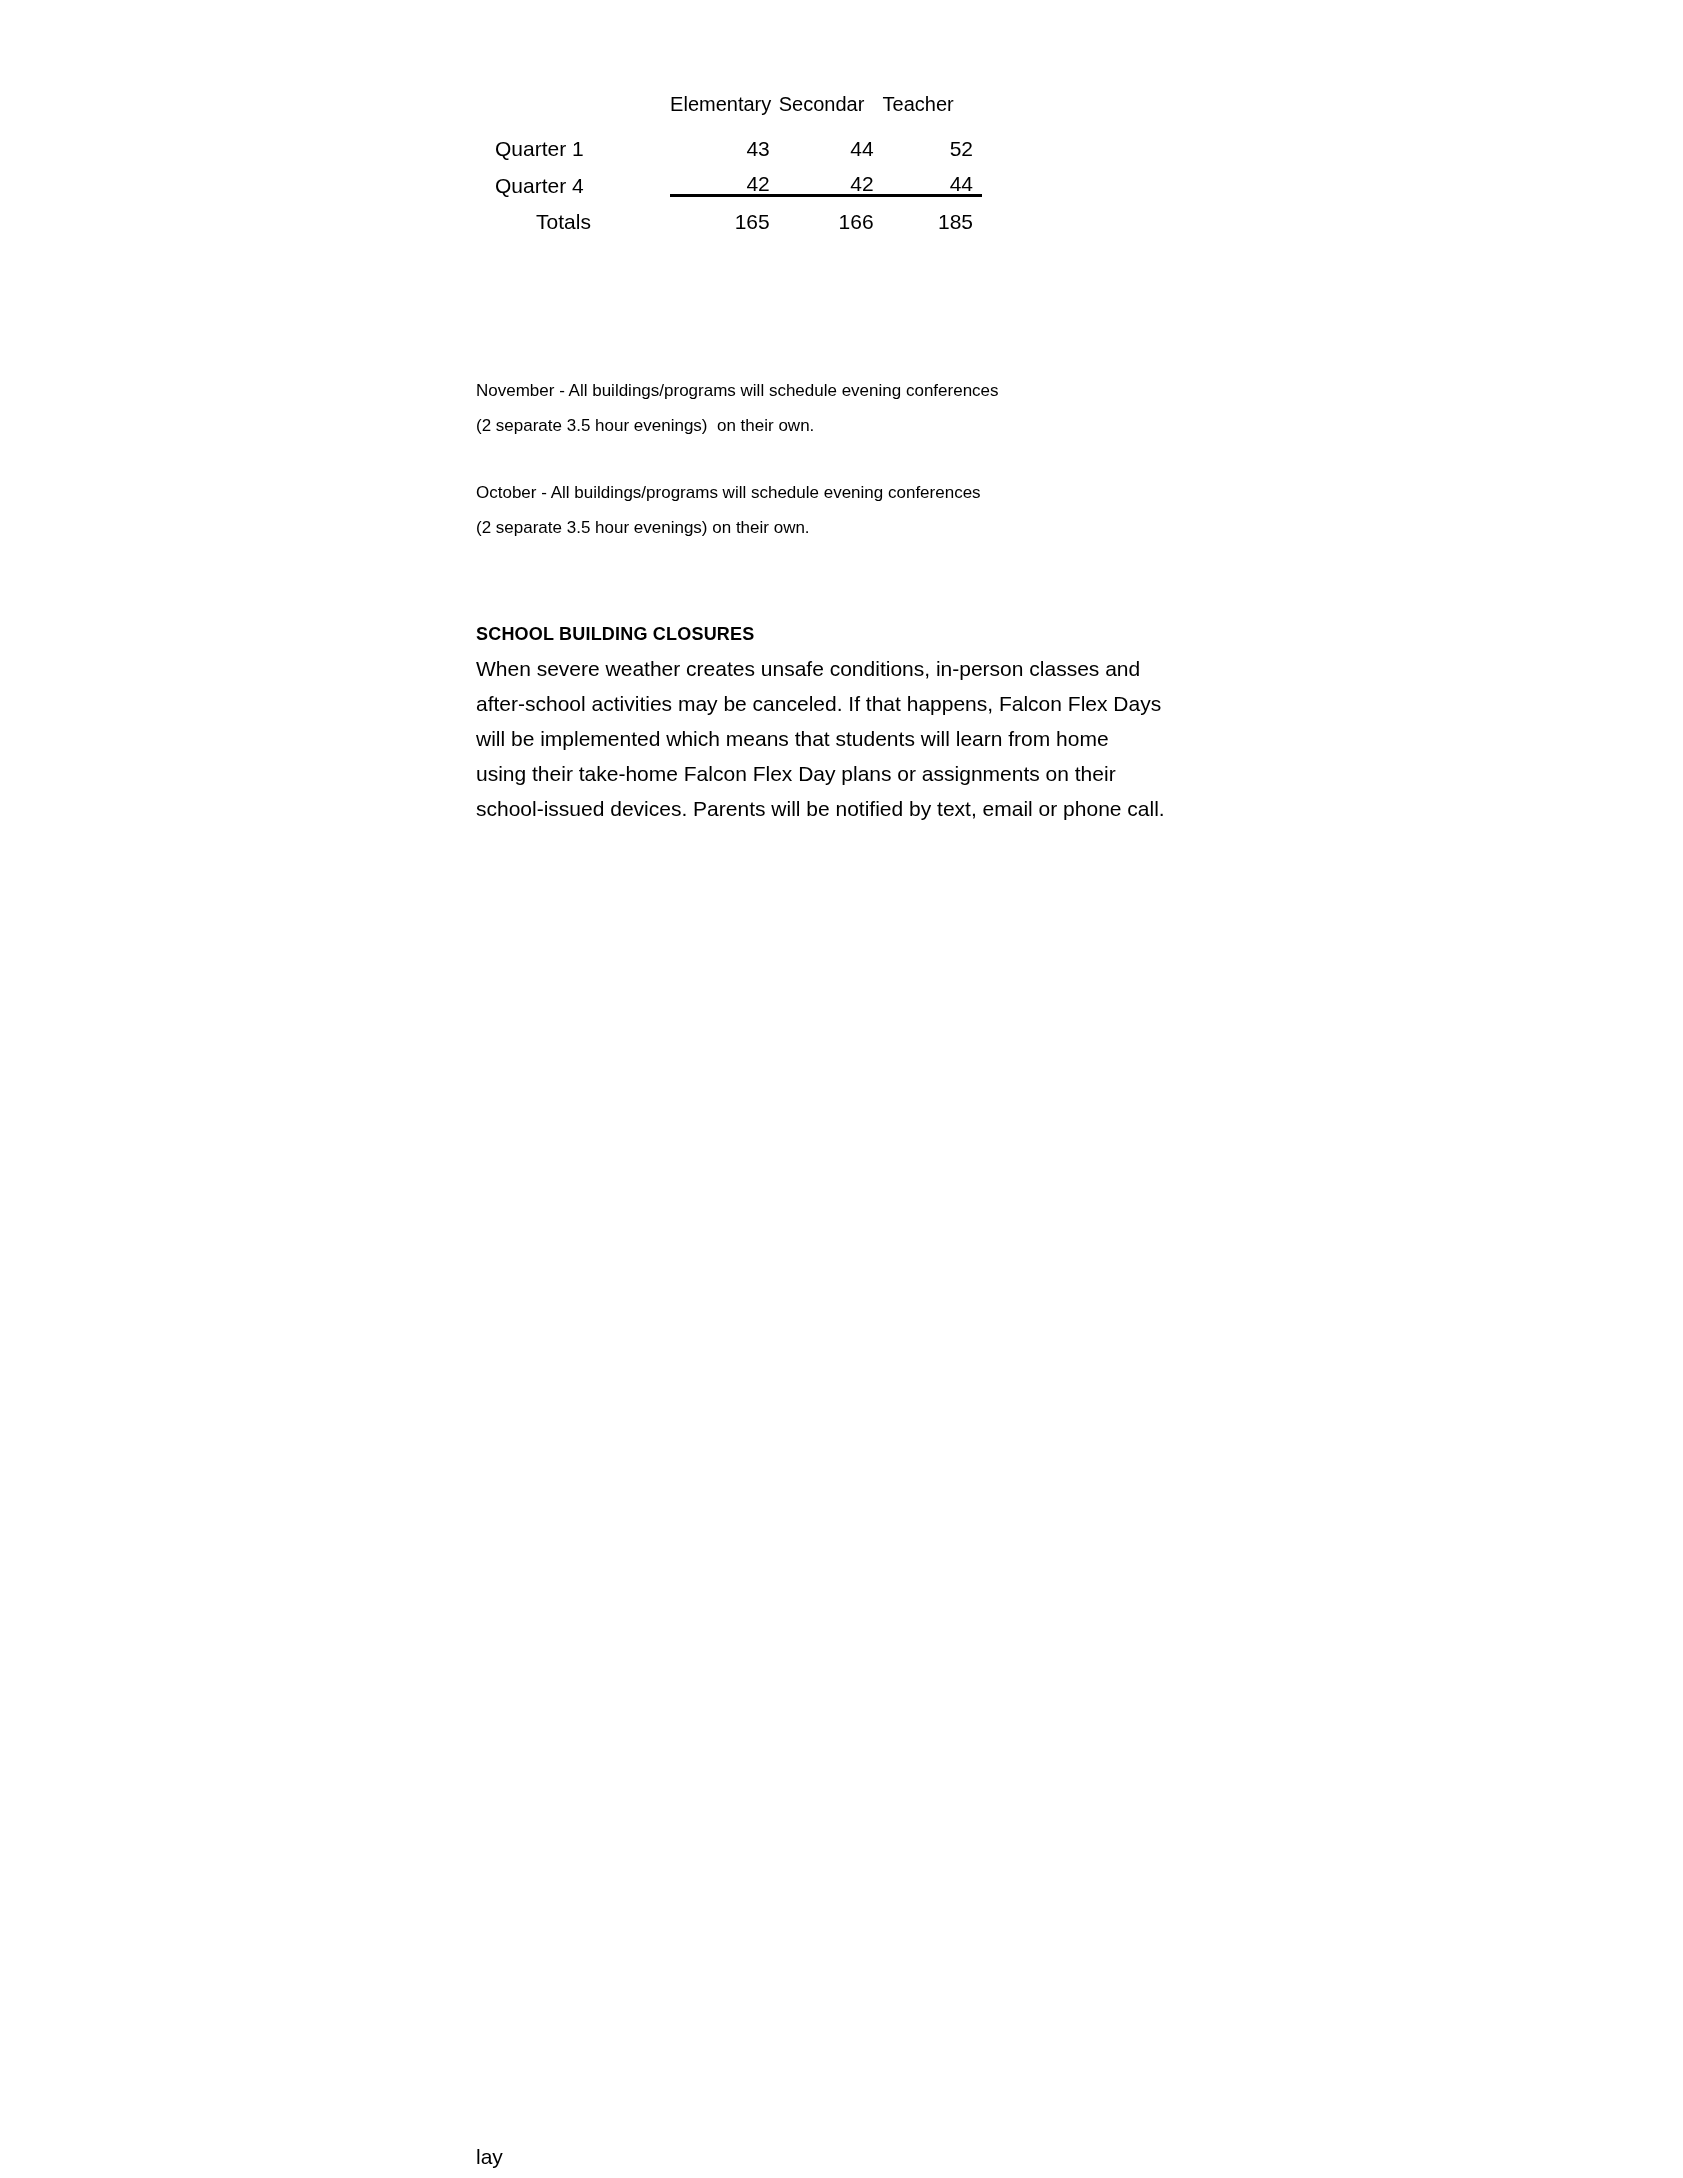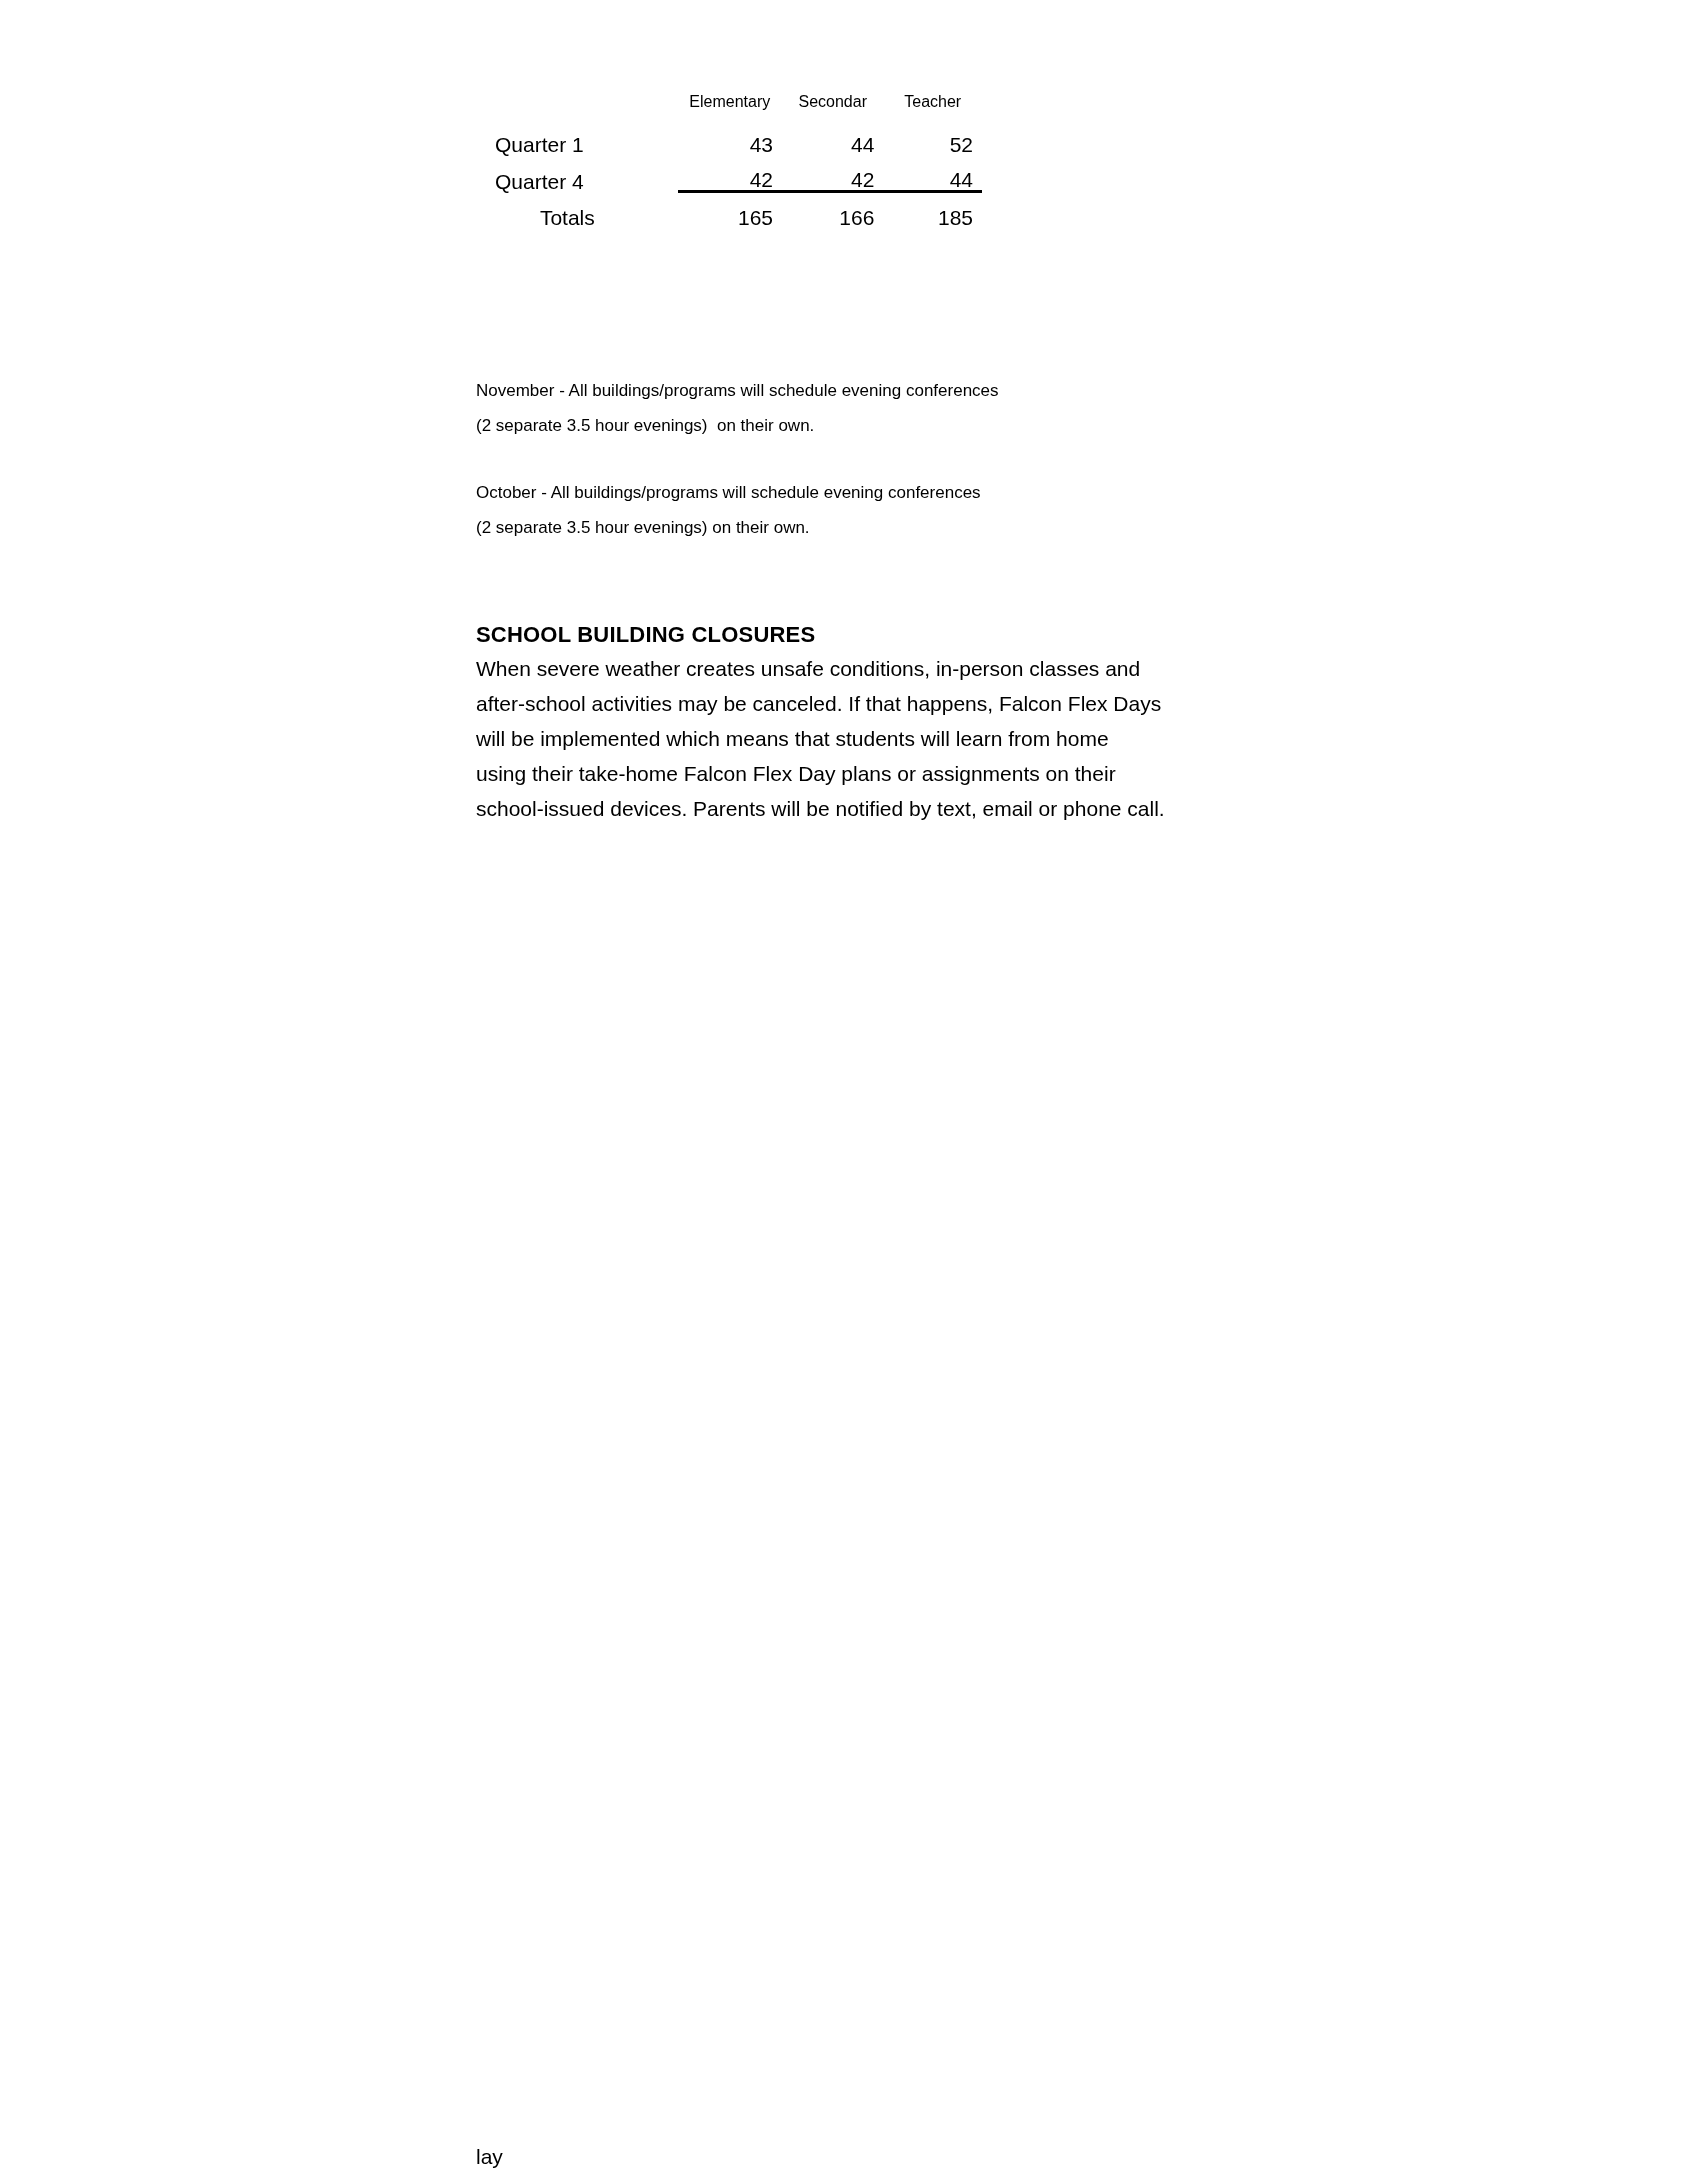--- a/index.html
+++ b/index.html
@@ -33,23 +33,23 @@
     width: 487px;
   }
   table.schedule td,
   table.schedule th {
     padding: 0;
     font-weight: normal;
     vertical-align: bottom;
     white-space: nowrap;
   }
   table.schedule th.col-head {
-    text-align: center;
+    text-align: left;
     padding-bottom: 10px;
-    font-size: 16px;
+    font-size: 20px;
   }
   table.schedule td.rowlabel {
     text-align: left;
     width: 173px;
     padding-right: 6px;
     height: 35px;
   }
   table.schedule td.rowlabel.totals {
     text-align: center;
     padding-right: 38px;
@@ -72,21 +72,21 @@
     line-height: 35px;
     white-space: pre-wrap;
   }
   #para-november { top: 373px; }
   #para-march    { top: 475px; }
 
   #closures-heading {
     position: absolute;
     left: 476px;
     top: 617px;
-    font-size: 22px;
+    font-size: 18px;
     font-weight: bold;
     line-height: 35px;
     letter-spacing: 0.2px;
   }
   #para-closures {
     position: absolute;
     left: 476px;
     top: 651px;
     font-size: 21px;
     line-height: 35px;

